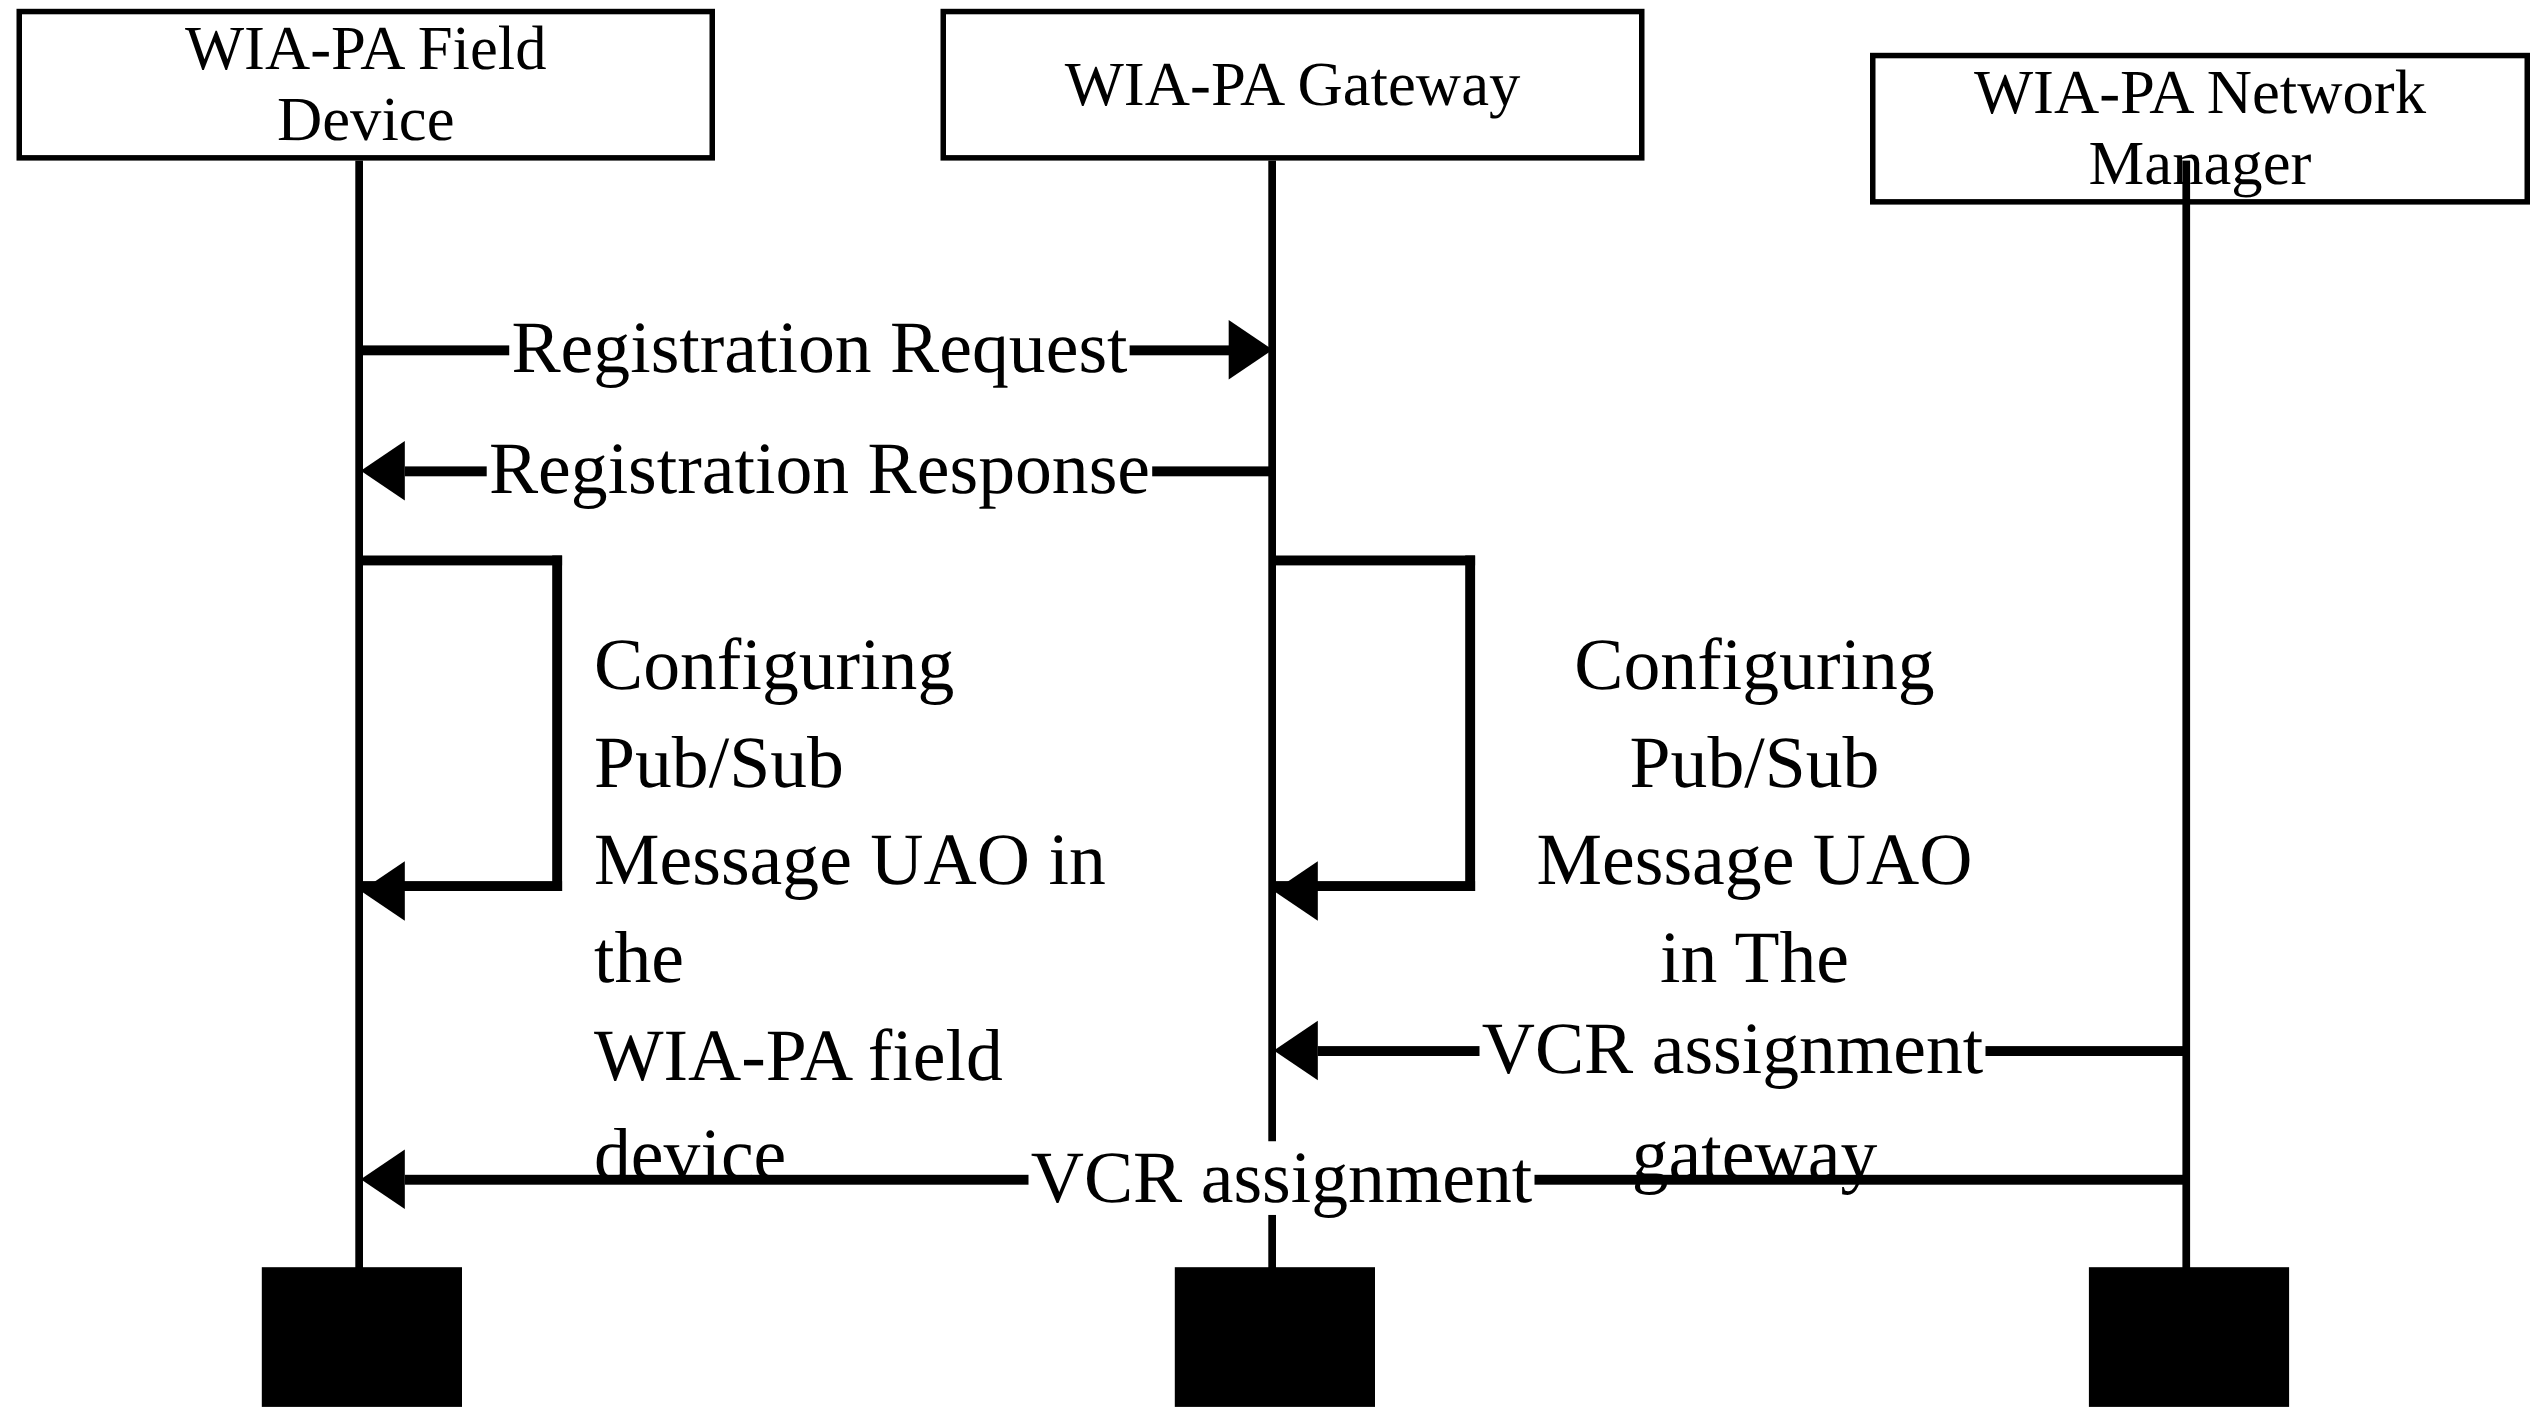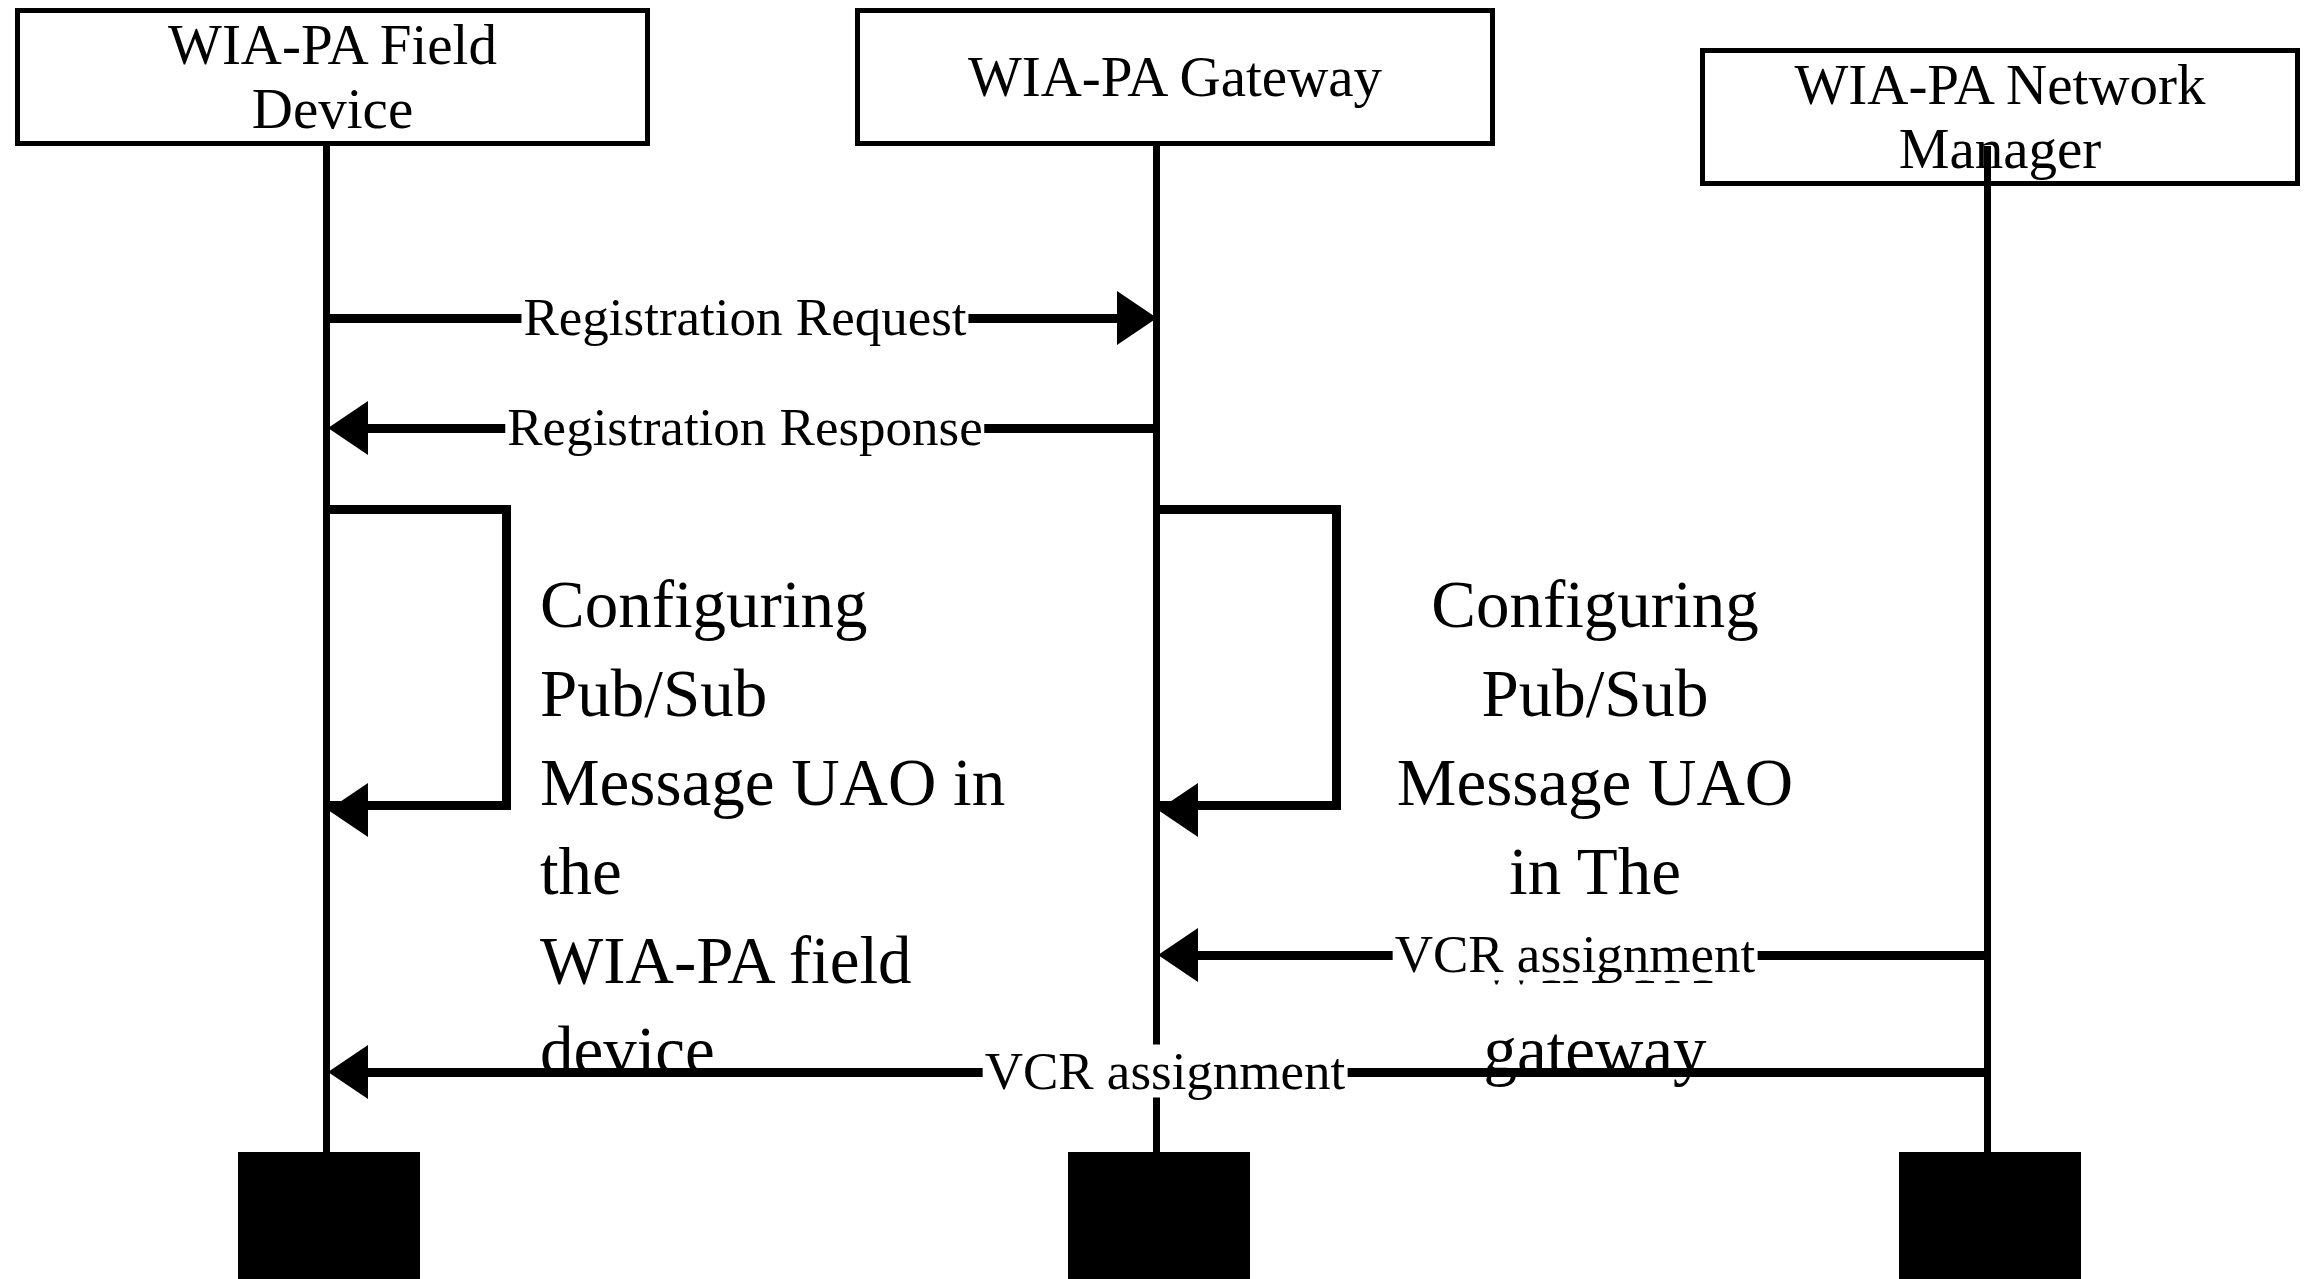--- a/index.html
+++ b/index.html
@@ -66,21 +66,21 @@
   }
   .arrowhead.right {
     border-left: 40px solid #000000;
   }
 
   
   .msg-label {
     position: absolute;
     background: #ffffff;
     color: #000000;
-    font-size: 53px;
+    font-size: 67px;
     line-height: 1;
     white-space: nowrap;
     padding: 0 2px;
     transform: translate(-50%, -50%);
   }
 
   
   .selfcall {
     position: absolute;
     box-sizing: border-box;

